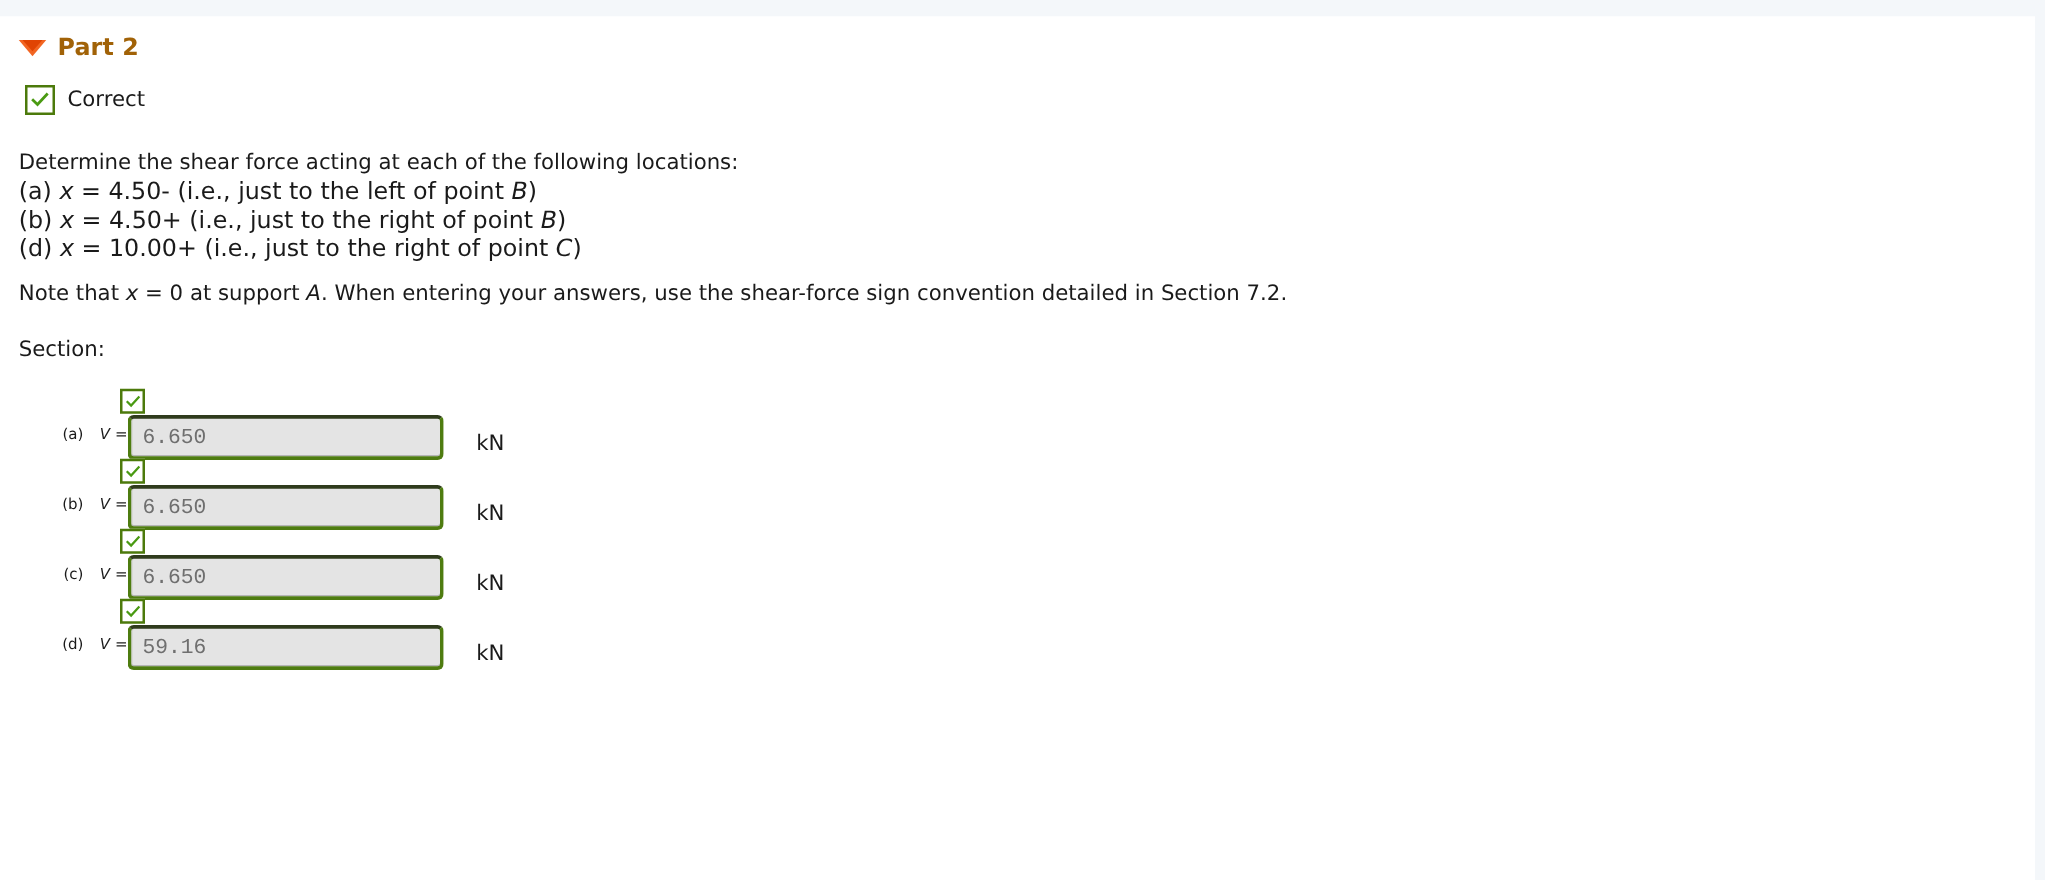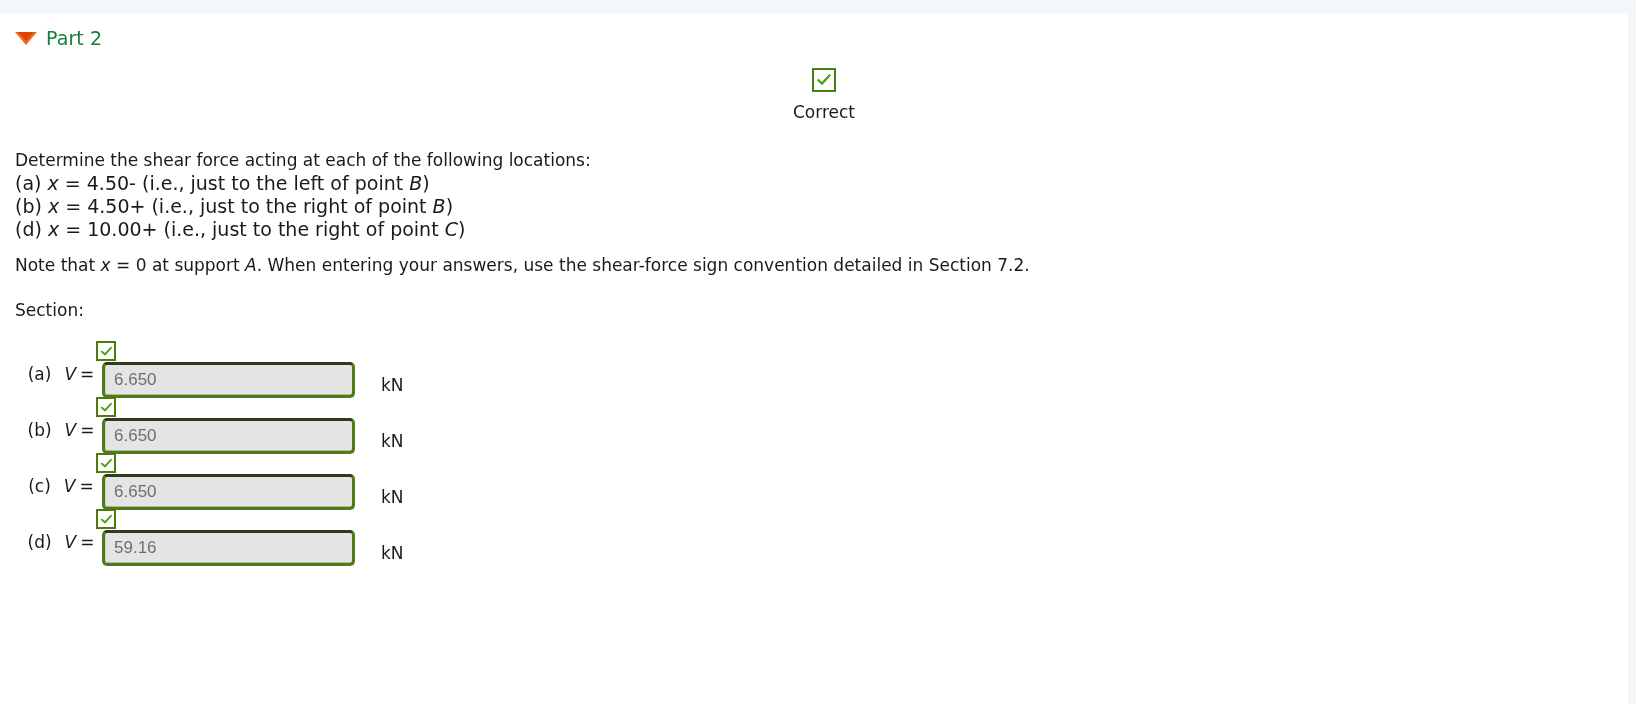--- a/index.html
+++ b/index.html
@@ -61,33 +61,32 @@
     content: "";
     position: absolute;
     top: -13px; left: -8px;
     width: 0; height: 0;
     border-left: 8px solid transparent;
     border-right: 8px solid transparent;
     border-top: 9px solid #e04403;
   }
   .part-title {
     font-size: 19px;
-    font-weight: normal;
-    color: #15803d;
+    font-weight: bold;
+    color: #a16207;
     letter-spacing: 0.1px;
   }
 
   
   .status-row {
     display: flex;
     align-items: center;
     gap: 10px;
     margin-top: 19px;
     margin-left: 5px;
-    flex-direction: column;
   }
   .check-box-lg {
     width: 24px;
     height: 24px;
     border: 2px solid #4c7a0b;
     background: #ffffff;
     display: flex;
     align-items: center;
     justify-content: center;
     flex: none;
@@ -126,23 +125,23 @@
   .answers {
     margin-top: 22px;
   }
   .answer-row {
     display: flex;
     align-items: flex-end;
     height: 56px;
     margin-left: 5px;
   }
   .answer-label {
-    font-size: 17px;
+    font-size: 12px;
     width: 82px;
-    text-align: center;
+    text-align: right;
     padding-bottom: 14px;
     white-space: nowrap;
     flex: none;
   }
   .answer-label .varV {
     font-style: italic;
     font-family: "DejaVu Sans", sans-serif;
     padding-left: 13px;
     padding-right: 4px;
   }
@@ -156,21 +155,21 @@
     background: #e4e4e4;
     border: 3px solid #4e7c10;
     border-top-color: #2f3b1d;
     border-radius: 5px;
     box-shadow: inset 0 -1px 0 #b4b4b4, inset 1px 0 0 #cfcfcf;
     display: flex;
     align-items: center;
     padding-left: 9px;
     font-size: 17px;
     color: #6f6f6f;
-    font-family: Liberation Sans, sans-serif;
+    font-family: Liberation Mono, monospace;
   }
   .check-badge {
     position: absolute;
     top: -21px;
     left: -6px;
     width: 20px;
     height: 20px;
     background: #ffffff;
     border: 2px solid #4c7a0b;
     display: flex;

